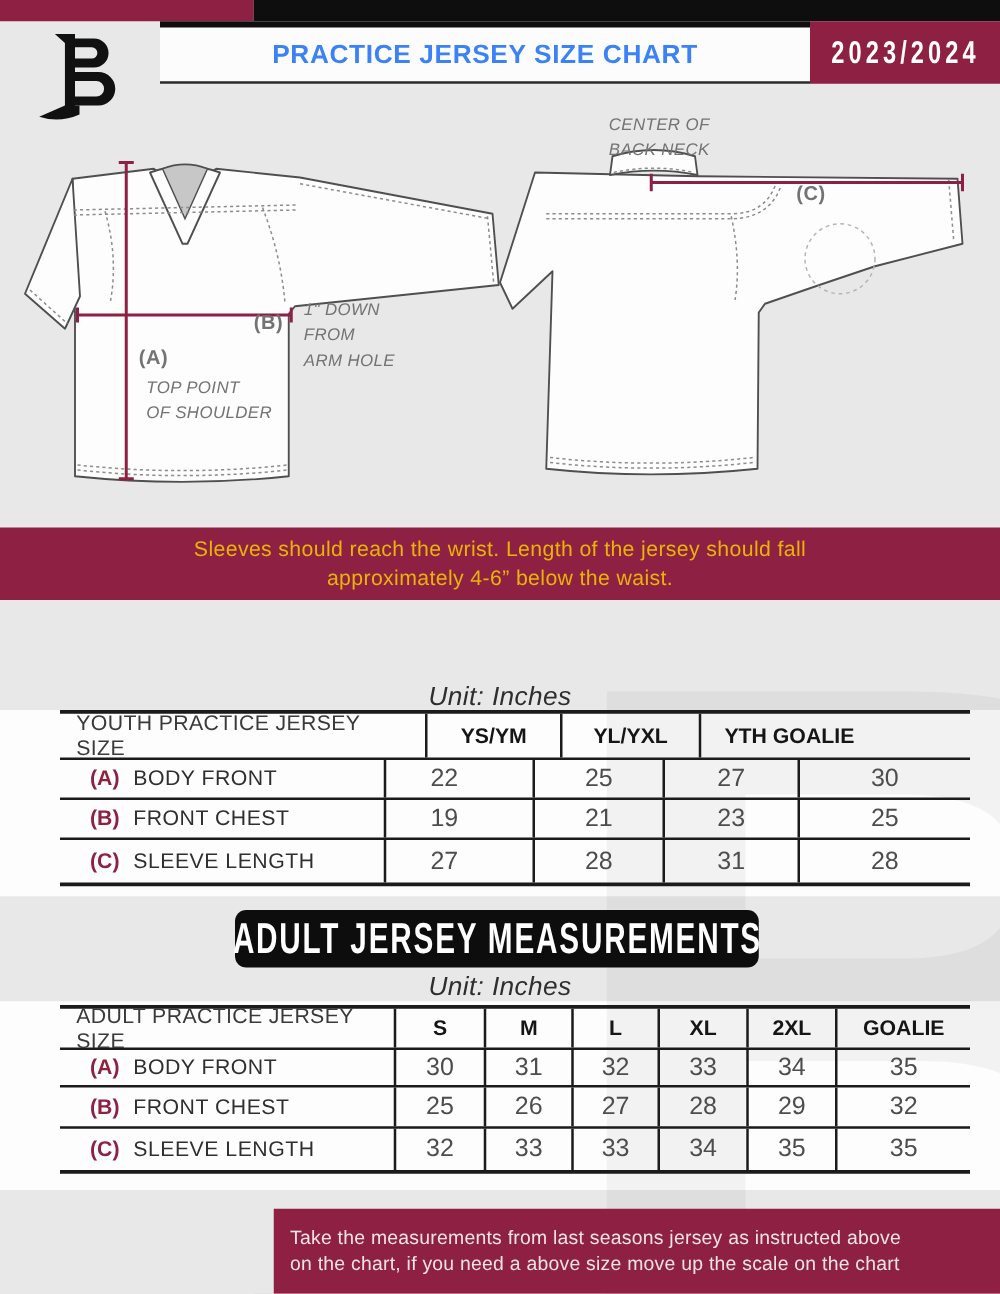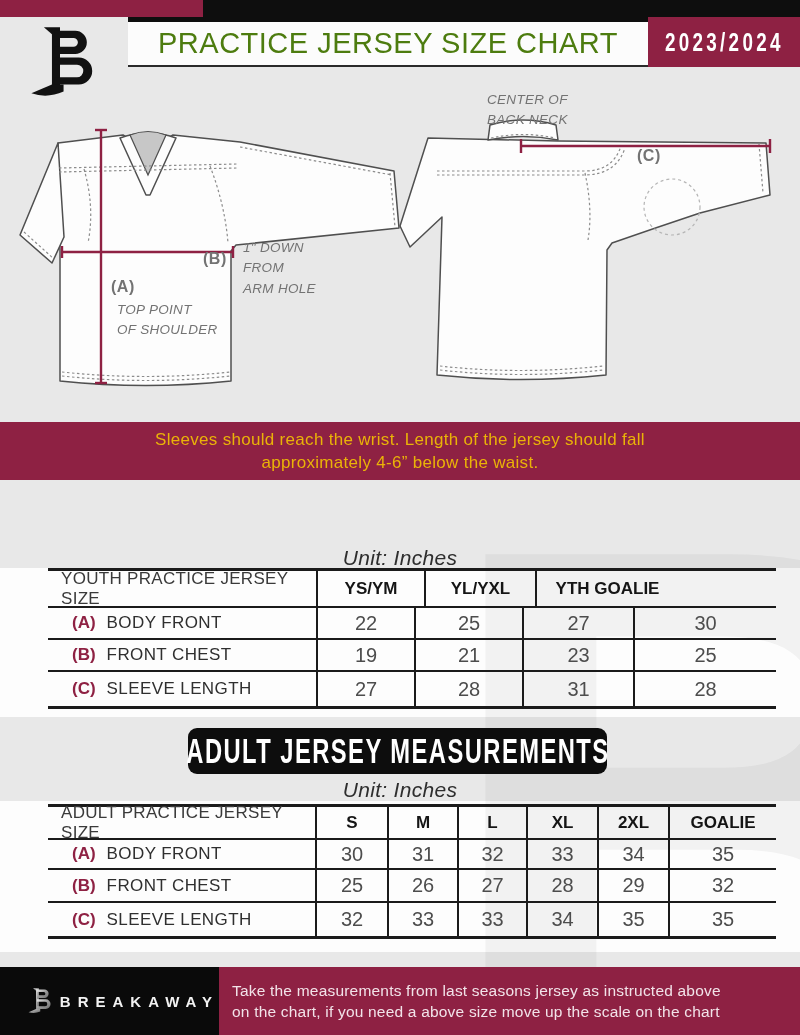--- a/index.html
+++ b/index.html
@@ -6,21 +6,21 @@
   body { font-family:"Liberation Sans", sans-serif; background:#cfcfcf; }
   .page { position:relative; width:800px; height:1035px; overflow:hidden; background:#E8E8E8; }
 
   
   .hdr { position:absolute; left:0; top:0; width:800px; height:68px; }
   .hdr-maroon-strip { position:absolute; left:0; top:0; width:203px; height:17px; background:#8E2143; }
   .hdr-black-strip { position:absolute; left:203px; top:0; width:597px; height:17px; background:#0E0E0E; }
   .title-box { position:absolute; left:128px; top:17px; width:520px; height:50px;
     background:#FCFCFC; border-top:5px solid #0E0E0E; border-bottom:2px solid #2a2a2a;
     display:flex; align-items:center; justify-content:center; }
-  .title-box span { font-size:29px; font-weight:normal; letter-spacing:.5px; color:#4d7c0f; white-space:nowrap; }
+  .title-box span { font-size:21px; font-weight:bold; letter-spacing:.5px; color:#3b82f6; white-space:nowrap; }
   .season-box { position:absolute; left:648px; top:17px; width:152px; height:50px; background:#8E2143;
     display:flex; align-items:center; justify-content:center;text-align:center; }
   .season-box span { color:#fff; font-weight:bold; font-size:23px; letter-spacing:4px;
     transform:scale(.82,1.1); white-space:nowrap; }
 
   .logo { position:absolute; left:24px; top:20px; z-index:6; }
 
   
   .diagram-svg { position:absolute; left:0; top:85px; }
   .anno { position:absolute; color:#737373; white-space:pre-line; z-index:3; }
@@ -49,21 +49,21 @@
   .cell { display:flex; align-items:center; justify-content:center; }
   .cell.vline { border-left:2px solid #1b1b1b; }
   .lbl-cell { justify-content:flex-start; }
   .size-head { font-weight:bold; font-size:17px; color:#151515; }
   .tbl-corner { font-size:17px; color:#3a3a3a; letter-spacing:.3px; padding-left:13px; }
   .row-key { font-weight:bold; font-size:17px; color:#8E2143; margin-left:24px; margin-right:11px; }
   .row-name { font-size:17px; color:#2f2f2f; letter-spacing:.4px; }
   .val { font-size:20px; color:#4d4d4d; }
 
   
-  .yc1{width:268px;} .yc2{width:98px;} .yc3{width:108px;} .yc4{width:111px;} .yc5{width:143px;}
+  .yc1{width:268px;} .yc2{width:98px;} .yc3{width:108px;margin-left:24px;} .yc4{width:111px;} .yc5{width:143px;}
   
   .ac1{width:267px;} .ac2{width:72px;} .ac3{width:70px;} .ac4{width:69px;} .ac5{width:71px;} .ac6{width:71px;} .ac7{width:108px;}
   .y-head .cell{height:35px;} .y-r1 .cell{height:30px;} .y-r2 .cell{height:30px;} .y-r3 .cell{height:34px;}
   .a-head .cell{height:31px;} .a-r1 .cell{height:28px;} .a-r2 .cell{height:31px;} .a-r3 .cell{height:33px;}
 
   
   .watermark { position:absolute; right:-190px; top:432px; font-size:770px; line-height:1;
     font-weight:bold; color:rgba(40,40,40,0.05); z-index:1; pointer-events:none; }
 
   
@@ -260,38 +260,19 @@
       <div class="cell vline ac2 val">32</div>
       <div class="cell vline ac3 val">33</div>
       <div class="cell vline ac4 val">33</div>
       <div class="cell vline ac5 val">34</div>
       <div class="cell vline ac6 val">35</div>
       <div class="cell vline ac7 val">35</div>
     </div>
   </div>
 
   <div class="footer">
-    <div class="footer-black">
-      <svg width="38" height="46" viewBox="0 0 80 95" style="margin-left:26px;">
-        <defs>
-          <linearGradient id="silver" x1="0" y1="0" x2="1" y2="1">
-            <stop offset="0" stop-color="#e8e8e8"></stop>
-              <stop offset="0.5" stop-color="#9a9a9a"></stop>
-              <stop offset="1" stop-color="#6e6e6e"></stop>
-          </linearGradient>
-        </defs>
-        <g fill="url(#silver)">
-          <path d="M22,8 L40,8 L40,16 L31,16 Z"></path>
-          <rect x="31" y="10" width="9" height="66"></rect>
-          <path d="M34,12 H57 A13,13 0 0 1 57,38 H34 V30 H55 A5,5 0 0 0 55,20 H34 Z"></path>
-          <path d="M34,42 H61 A15,15 0 0 1 61,72 H34 V64 H59 A7,7 0 0 0 59,50 H34 Z"></path>
-          <path d="M31,72 L44,72 L44,80 Q26,88 8,82 Z"></path>
-        </g>
-      </svg>
-      <span class="footer-brand">BREAKAWAY</span>
-    </div>
     <div class="footer-maroon">
       <div>Take the measurements from last seasons jersey as instructed above</div>
       <div>on the chart, if you need a above size move up the scale on the chart</div>
     </div>
   </div>
 
 </div>
 
 </body></html>

